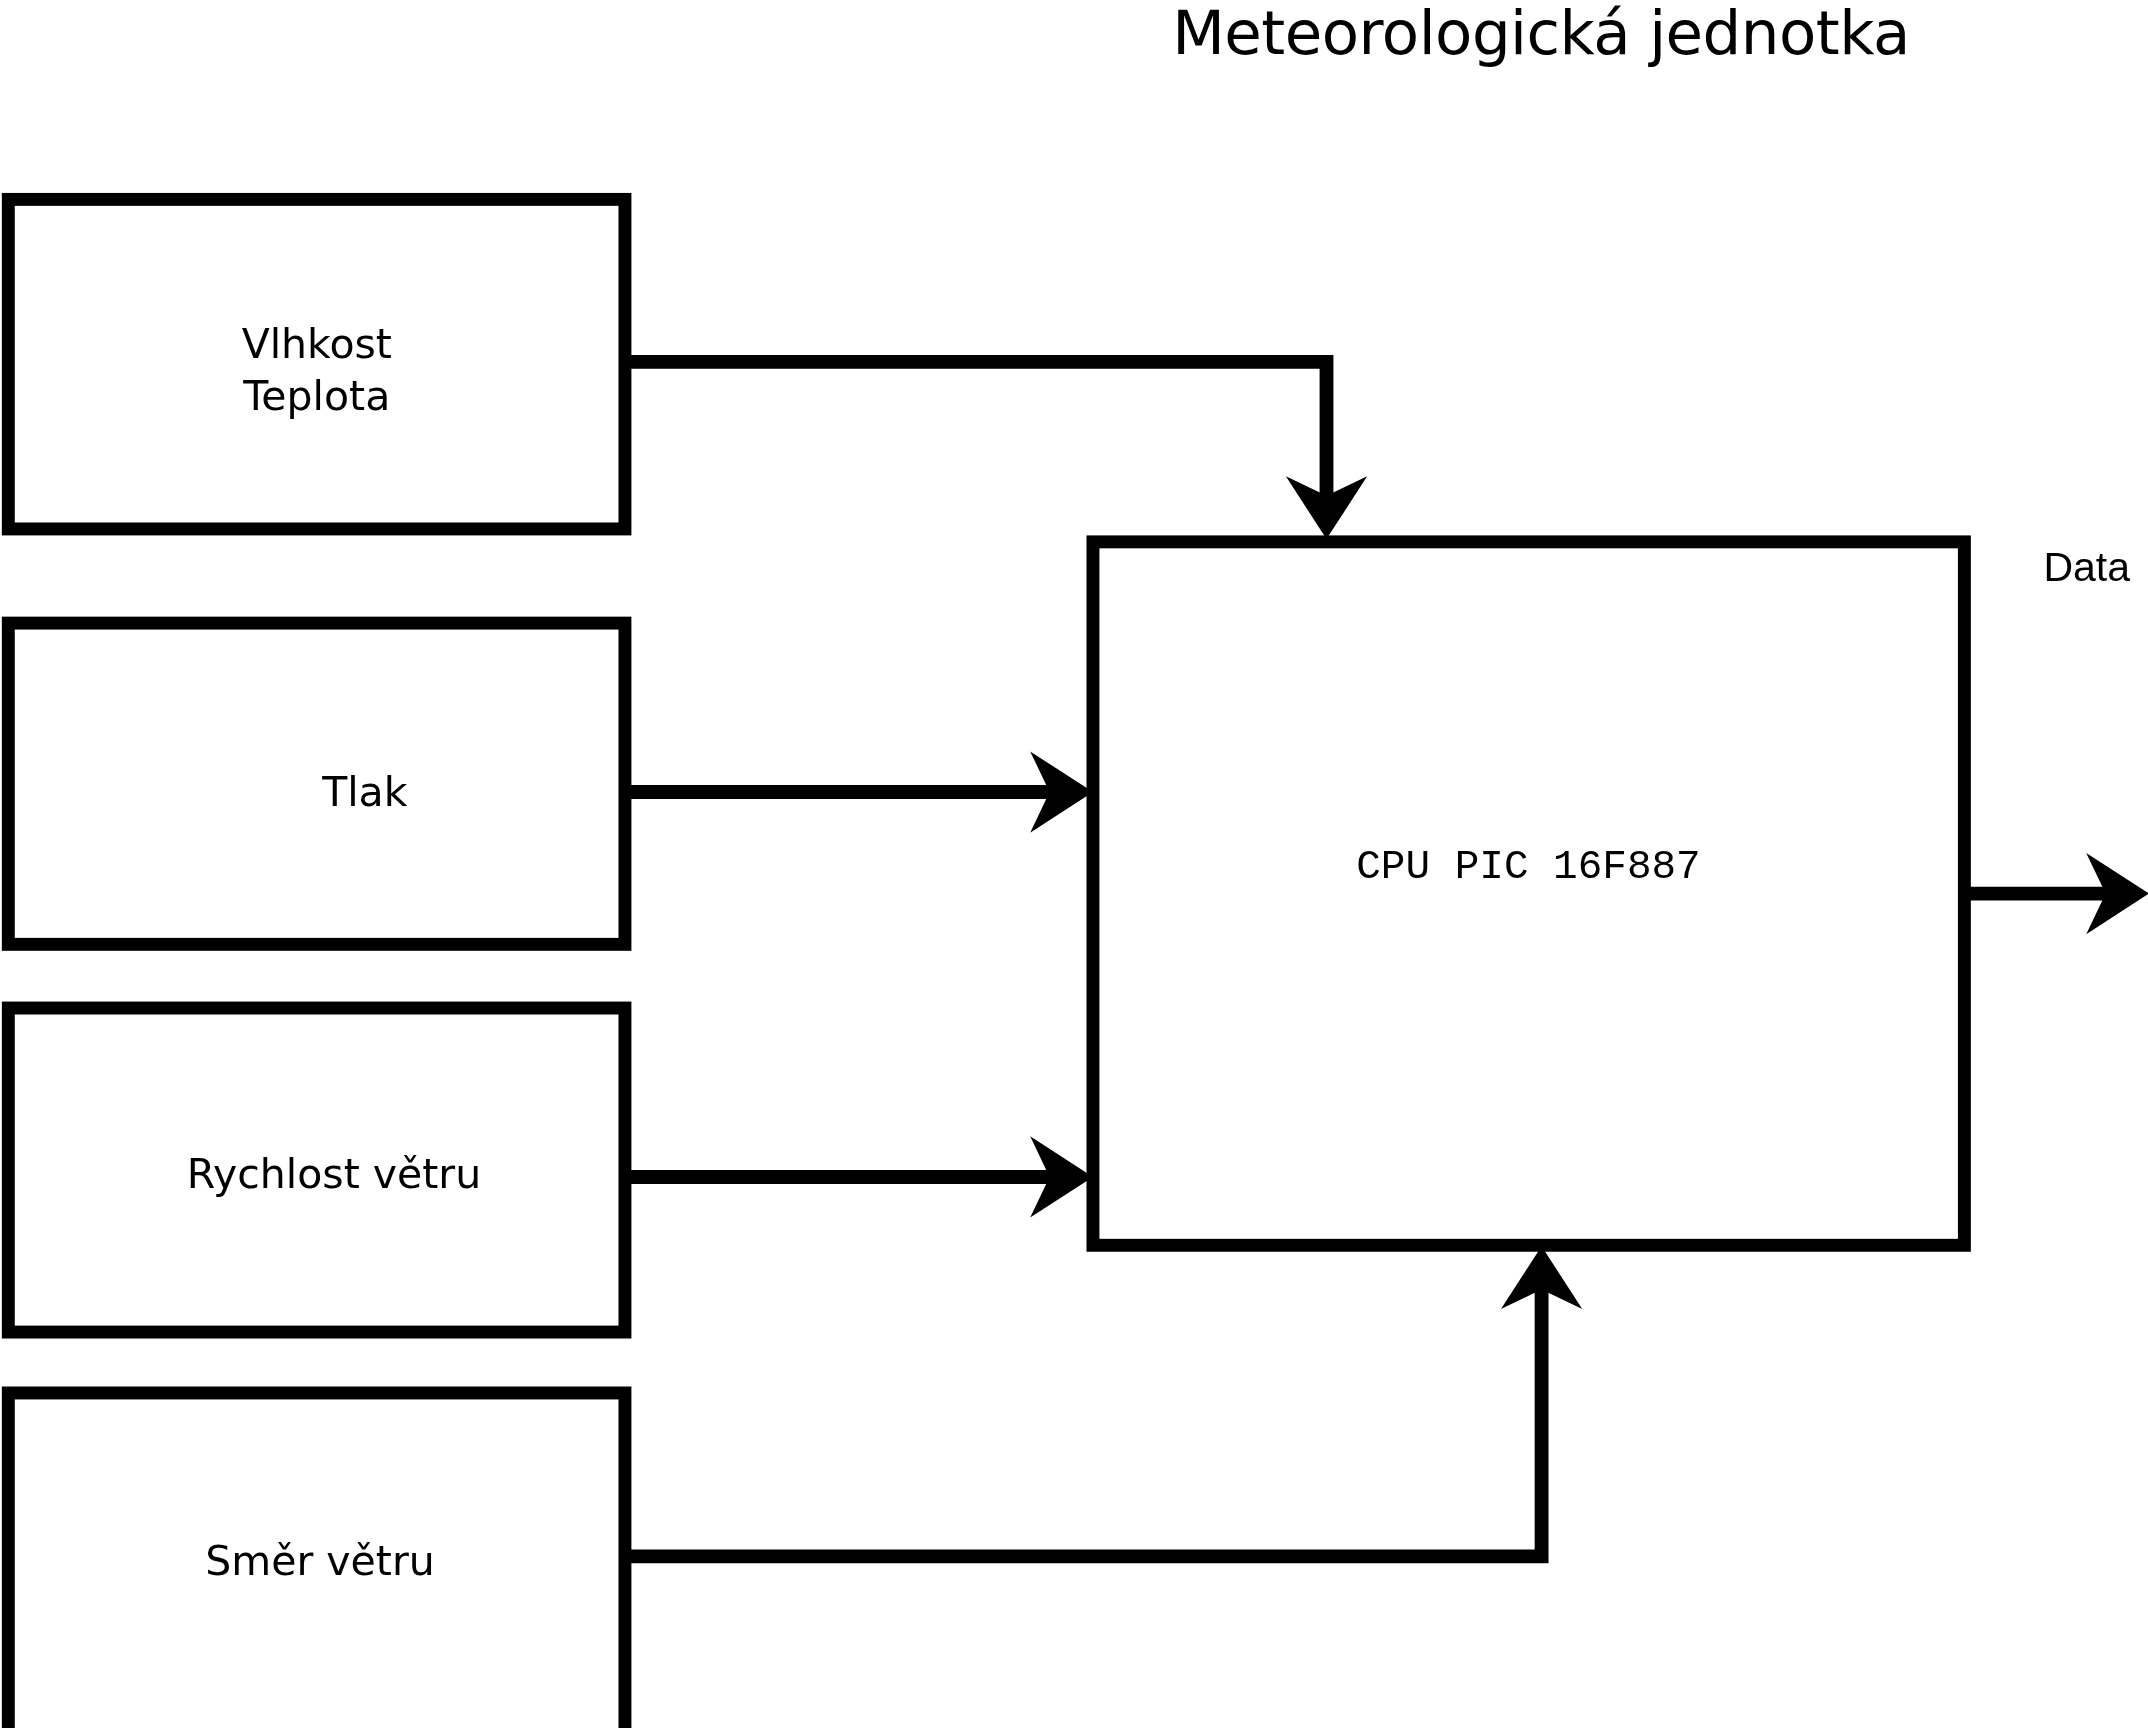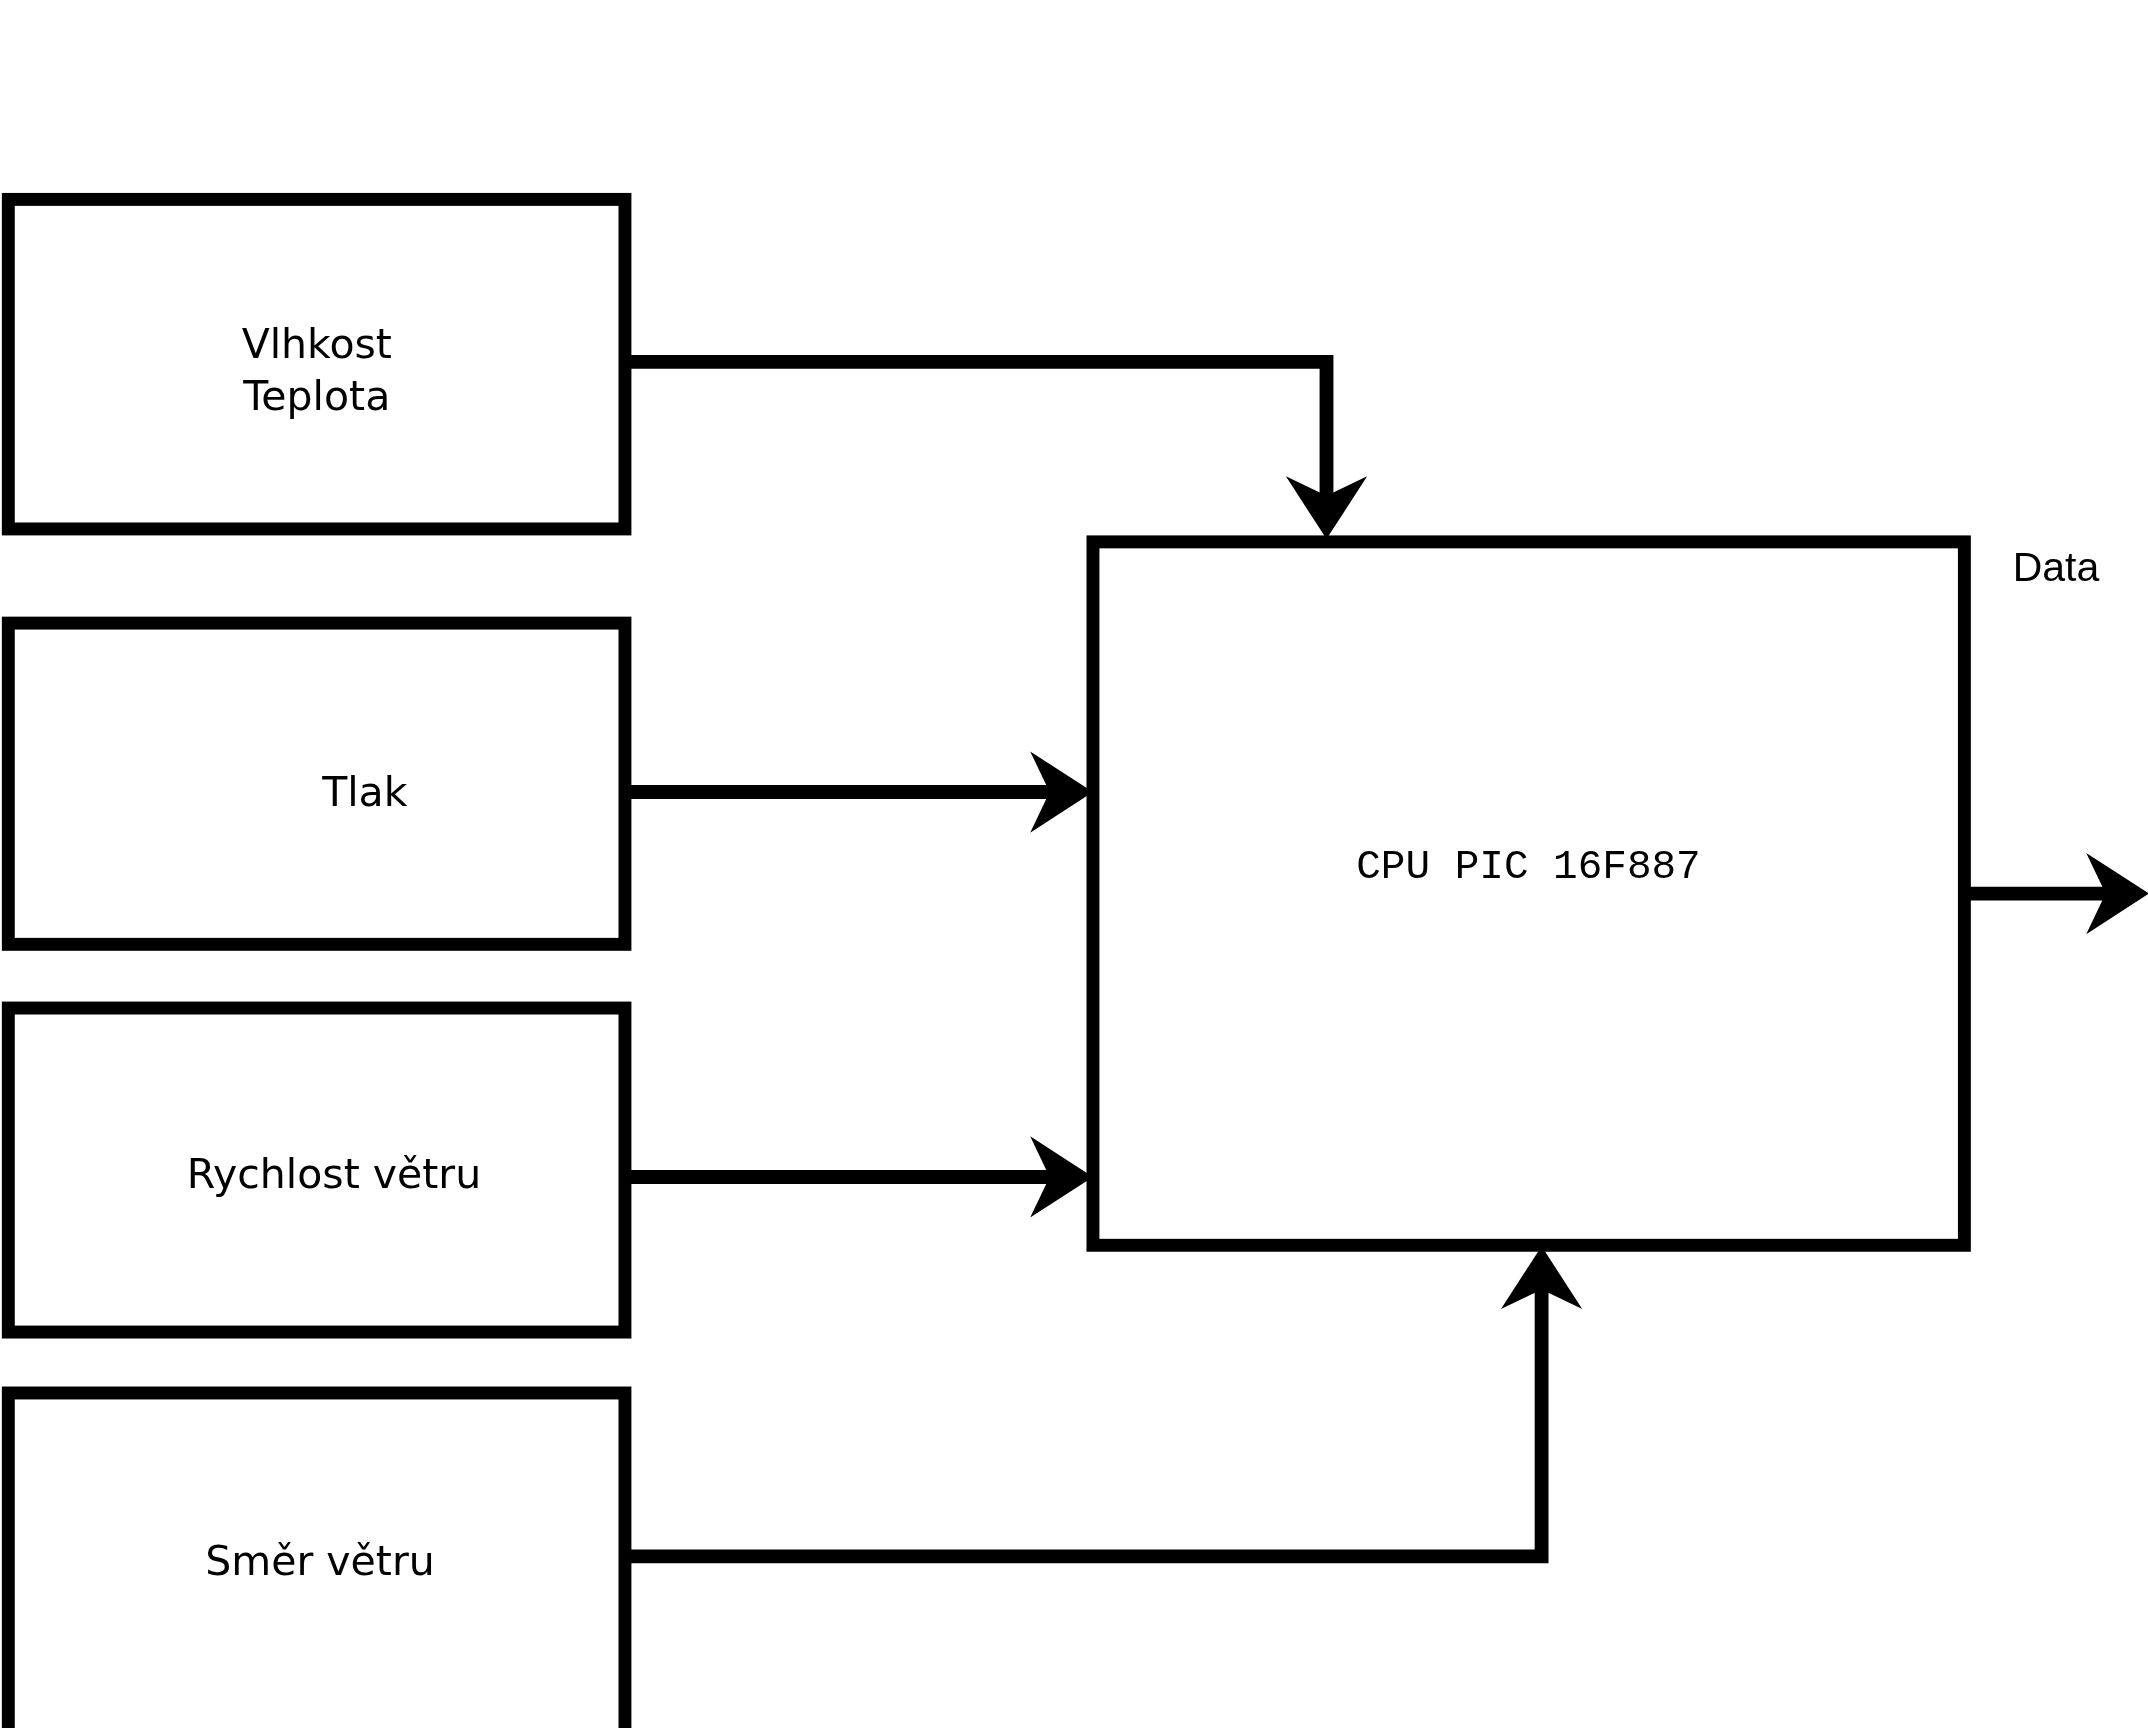--- a/index.html
+++ b/index.html
@@ -93,21 +93,21 @@
     left: 1089px;
     top: 842px;
     width: 879px;
     font-size: 41px;
     font-family: Liberation Mono, monospace;
   }
   #label-data-output {
     left: 1982px;
     top: 542px;
     width: 148px;
-    text-align: center;
+    text-align: right;
     font-size: 41px;
     font-family: "Liberation Sans", sans-serif;
   }
 </style>
 </head>
 <body>
 
 <div id="diagram-root">
 
   <svg id="diagram-svg" viewBox="0 0 2328 1873" xmlns="http://www.w3.org/2000/svg">
@@ -132,20 +132,21 @@
     <polygon class="arrow-head" points="1184,1275 1116,1231 1137,1275 1116,1319"></polygon>
 
     <polyline class="conn-line" points="677,1686 1670,1686 1670,1396"></polyline>
     <polygon class="arrow-head" points="1670,1350 1626,1418 1670,1397 1714,1418"></polygon>
 
     <line class="conn-line" x1="2128" y1="968" x2="2284" y2="968"></line>
     <polygon class="arrow-head" points="2328,968 2260,924 2281,968 2260,1012"></polygon>
 
   </svg>
 
+  <div class="diagram-title">Meteorologická jednotka</div>
 
   <div class="node-label" id="label-humidity-temp">Vlhkost
 Teplota</div>
 
   <div class="node-label" id="label-pressure">Tlak</div>
 
   <div class="node-label" id="label-wind-speed">Rychlost větru</div>
 
   <div class="node-label" id="label-wind-direction">Směr větru</div>
 

